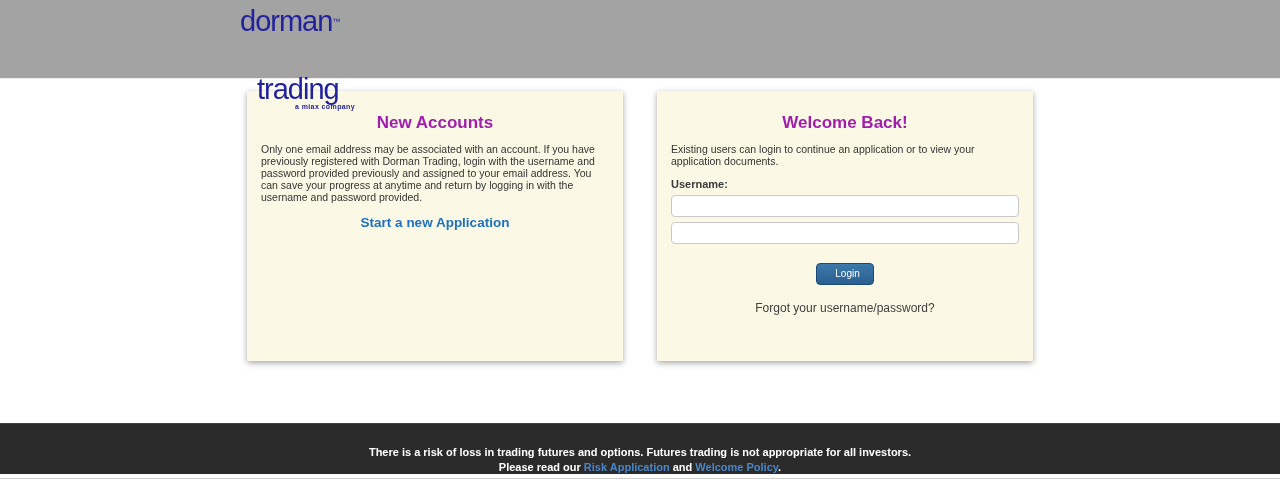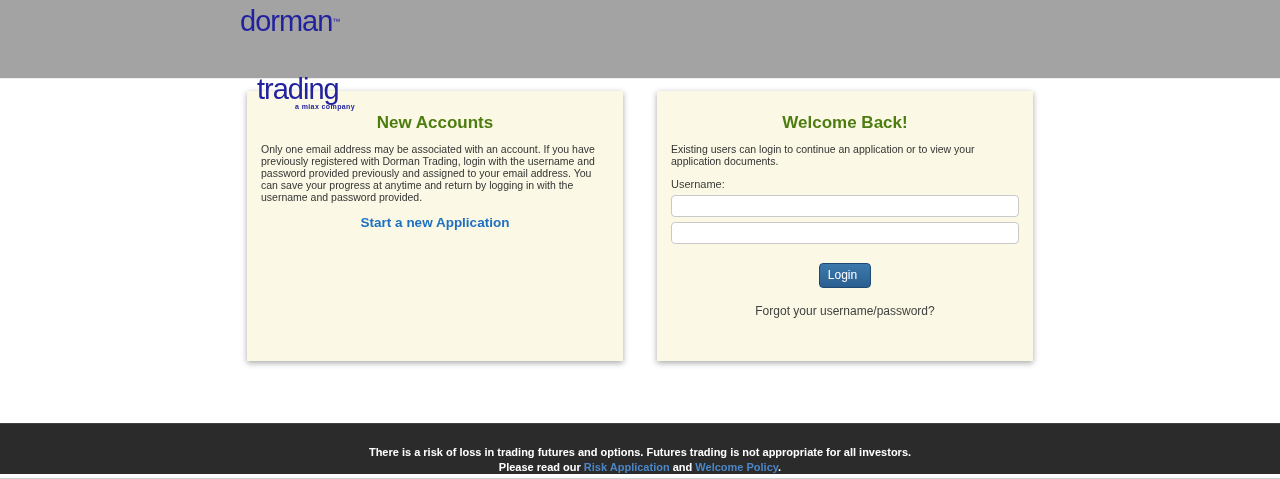--- a/index.html
+++ b/index.html
@@ -62,21 +62,21 @@
     height: 270px;
     background: #fbf9e5;
     box-shadow: 0 2px 6px rgba(0,0,0,0.35);
     padding: 0 14px;
   }
   .panel-title {
     margin: 22px 0 0 0;
     text-align: center;
     font-size: 17px;
     font-weight: bold;
-    color: #4d7c0f;
+    color: #a21caf;
     line-height: 19px;
   }
   .panel-body {
     margin: 11px 0 0 0;
     font-size: 10.5px;
     line-height: 12px;
     color: #333333;
   }
   .start-link {
     display: block;
@@ -85,21 +85,21 @@
     font-size: 13.5px;
     font-weight: bold;
     color: #1e70c0;
     text-decoration: none;
     cursor: pointer;
   }
   .field-label {
     display: block;
     margin-top: 11px;
     font-size: 11px;
-    font-weight: normal;
+    font-weight: bold;
     color: #3a3a3a;
   }
   .text-input {
     display: block;
     width: 348px;
     height: 22px;
     margin-top: 5px;
     border: 1px solid #c9c9c9;
     border-radius: 4px;
     background: #ffffff;
@@ -108,22 +108,22 @@
     outline: none;
     font-family: "Liberation Sans", sans-serif;
   }
   .login-button {
     display: block;
     margin: 19px auto 0 auto;
     background: linear-gradient(180deg, #3d79ab 0%, #2a5f90 100%);
     border: 1px solid #1c4a75;
     border-radius: 4px;
     color: #ffffff;
-    font-size: 12px;
-    padding: 4px 13px 5px 8px;
+    font-size: 10px;
+    padding: 4px 13px 5px 18px;
     cursor: pointer;
     font-family: "Liberation Sans", sans-serif;
   }
   .forgot-link {
     display: block;
     text-align: center;
     margin-top: 16px;
     font-size: 12px;
     color: #404040;
     text-decoration: none;

